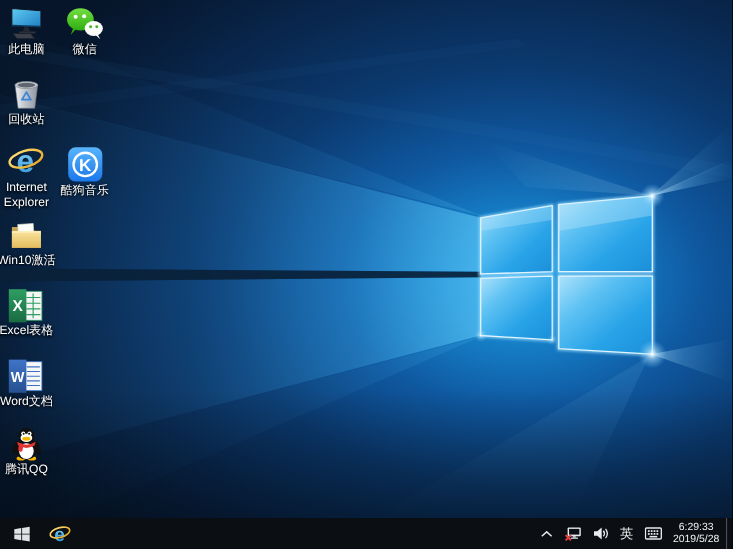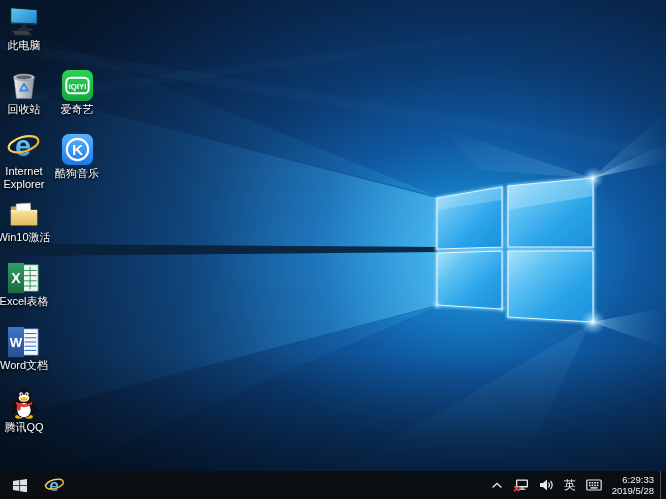--- a/index.html
+++ b/index.html
@@ -15,21 +15,21 @@
   
   .taskbar{position:absolute;left:0;top:471px;width:666px;height:28px;background:#0b0e12;
     display:flex;align-items:stretch;z-index:5;}
   .tb-btn{display:flex;align-items:center;justify-content:center;height:28px;}
   .tb-start{width:40px;}
   .tb-ie{width:30px;}
   .tb-spacer{flex:1;}
   .tray{display:flex;align-items:center;}
   .tray-ic{padding:0 5px;display:flex;align-items:center;height:28px;}
   .lang{font-size:12px;color:#f0f0f0;padding:0 5px;}
-  .clock{text-align:right;font-size:9.5px;line-height:11.5px;color:#f2f2f2;padding:0 6px 0 5px;}
+  .clock{text-align:center;font-size:9.5px;line-height:11.5px;color:#f2f2f2;padding:0 6px 0 5px;}
   .showdesk{width:5px;height:28px;border-left:1px solid rgba(255,255,255,.28);}
 </style>
 </head>
 <body>
 
 <div class="screen">
 
   <svg class="defs-holder" aria-hidden="true">
     <defs>
       <radialGradient id="bgrad" cx="71%" cy="54%" r="78%">
@@ -169,43 +169,48 @@
         <polygon points="5,4 33,6 33,22 5,21" fill="url(#pcScreen)" stroke="#10161e" stroke-width="1"></polygon>
         <polygon points="5,19.5 33,20.5 33,22 5,21" fill="#0e3a5e"></polygon>
         <polygon points="17,22 21,22.2 22.5,26 15.5,26" fill="#232931"></polygon>
         <rect x="12" y="26" width="16" height="2" rx="1" fill="#2b313a"></rect>
         <polygon points="6,28 23,28 27,33 10,33" fill="#3a414b" stroke="#1a2028" stroke-width="0.8"></polygon>
       </svg>
     </div>
     <div class="lbl">此电脑</div>
   </div>
 
+  <div class="dicon" style="left:49px;top:4px">
+    <div class="art">
+      <svg width="36" height="33" viewBox="0 0 36 34">
+        <ellipse cx="14" cy="13" rx="12.5" ry="10.5" fill="url(#wxg)"></ellipse>
+        <polygon points="7,21.5 11,20.5 5,27.5" fill="#2fae11"></polygon>
+        <circle cx="9.5" cy="10.5" r="1.9" fill="#fff"></circle>
+        <circle cx="17.5" cy="10" r="1.9" fill="#fff"></circle>
+        <ellipse cx="26.5" cy="21.5" rx="8.5" ry="7" fill="#fbfdfa"></ellipse>
+        <polygon points="30.5,27.5 27,26.5 32.5,31.5" fill="#fbfdfa"></polygon>
+        <circle cx="23.5" cy="20" r="1.4" fill="#47b32a"></circle>
+        <circle cx="29.3" cy="20" r="1.4" fill="#47b32a"></circle>
+      </svg>
+    </div>
+    <div class="lbl">微信</div>
+  </div>
 
   <div class="dicon" style="left:-4px;top:68px">
     <div class="art">
       <svg width="32" height="33" viewBox="0 0 36 34">
         <polygon points="6.5,8 29.5,8 26.5,31.5 9.5,31.5" fill="url(#bing)" stroke="#787f88" stroke-width="0.6"></polygon>
         <ellipse cx="18" cy="7.8" rx="11.8" ry="3.6" fill="#c3c8cf" stroke="#858b94" stroke-width="0.7"></ellipse>
         <ellipse cx="18" cy="7.8" rx="9" ry="2.4" fill="#5f666f"></ellipse>
         <path d="M18 15 l4.6 7.8 h-9.2 z" fill="none" stroke="#3d85d8" stroke-width="1.8" stroke-linejoin="round"></path>
       </svg>
     </div>
     <div class="lbl">回收站</div>
   </div>
 
-  <div class="dicon" style="left:49px;top:68px">
-    <div class="art">
-      <svg width="33" height="33" viewBox="0 0 34 34">
-        <rect x="1" y="1" width="32" height="32" rx="7" fill="url(#iqg)"></rect>
-        <rect x="5.5" y="9" width="23" height="16" rx="4.5" fill="none" stroke="#fff" stroke-width="2"></rect>
-        <text x="17" y="20.6" text-anchor="middle" font-size="8" font-weight="bold" fill="#fff" font-family="Liberation Sans, DejaVu Sans, sans-serif">iQIYI</text>
-      </svg>
-    </div>
-    <div class="lbl">爱奇艺</div>
-  </div>
 
   <div class="dicon" style="left:-4px;top:130px">
     <div class="art">
       <svg width="38" height="35" viewBox="0 0 40 36">
         <text x="19" y="29" text-anchor="middle" font-size="32" font-weight="bold" fill="url(#ieg)" font-family="Liberation Sans, DejaVu Sans, sans-serif">e</text>
         <ellipse cx="19.5" cy="15.5" rx="17" ry="8" transform="rotate(-16 19.5 15.5)" fill="none" stroke="url(#goldg)" stroke-width="2.4"></ellipse>
       </svg>
     </div>
     <div class="lbl">Internet Explorer</div>
   </div>

